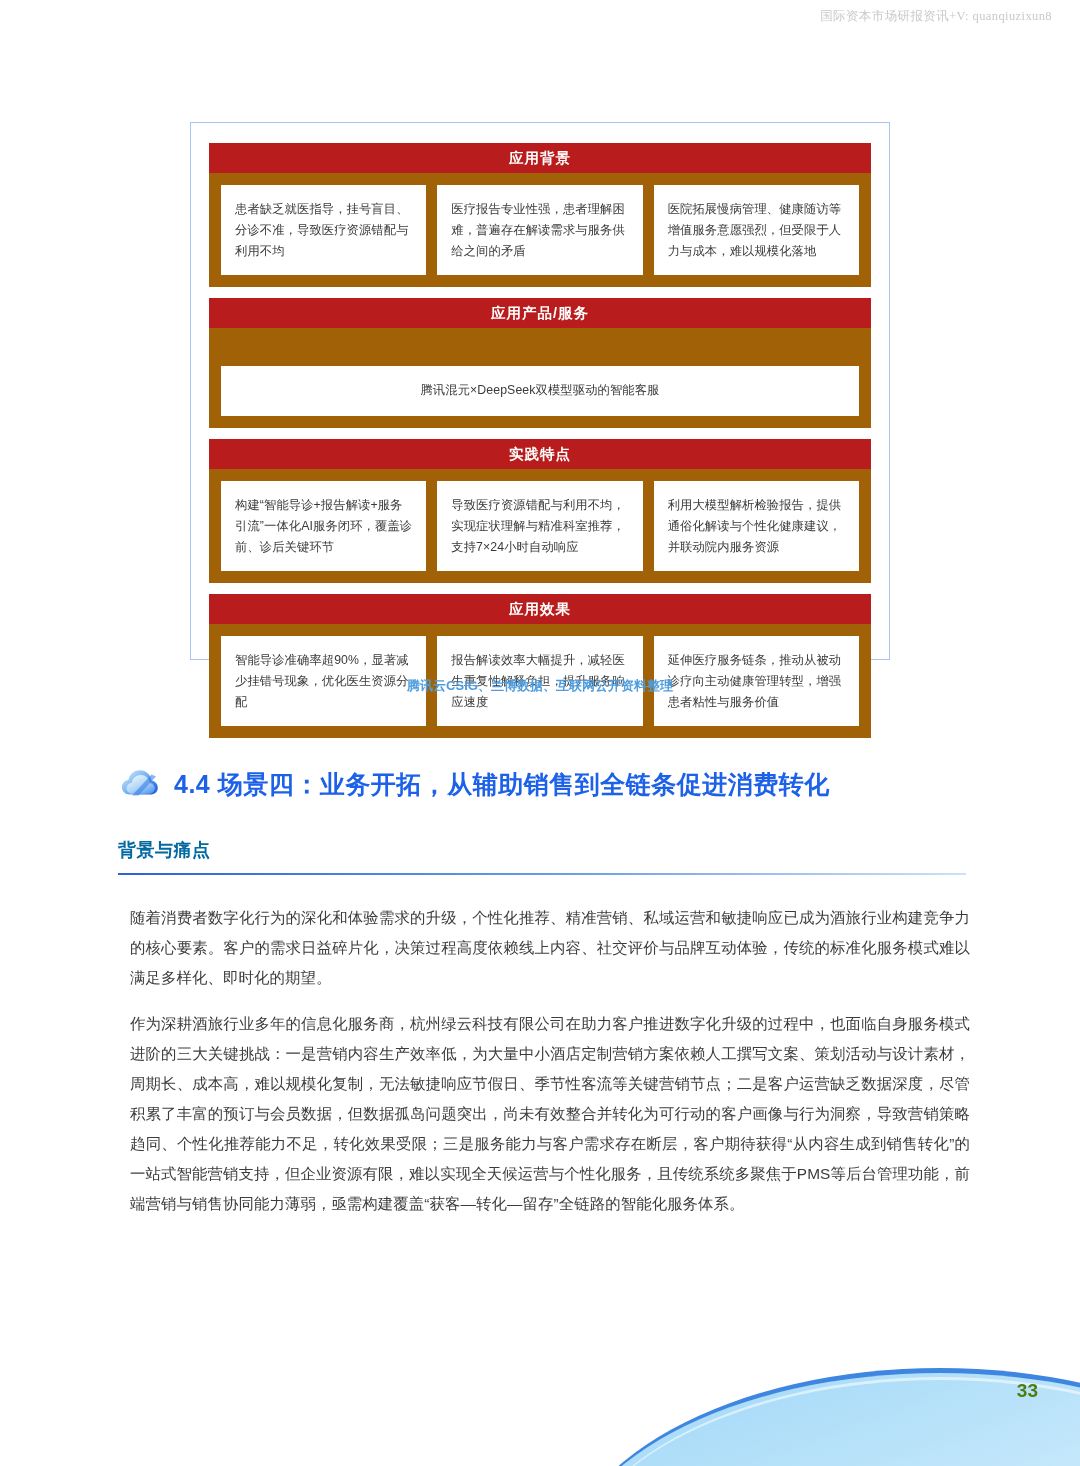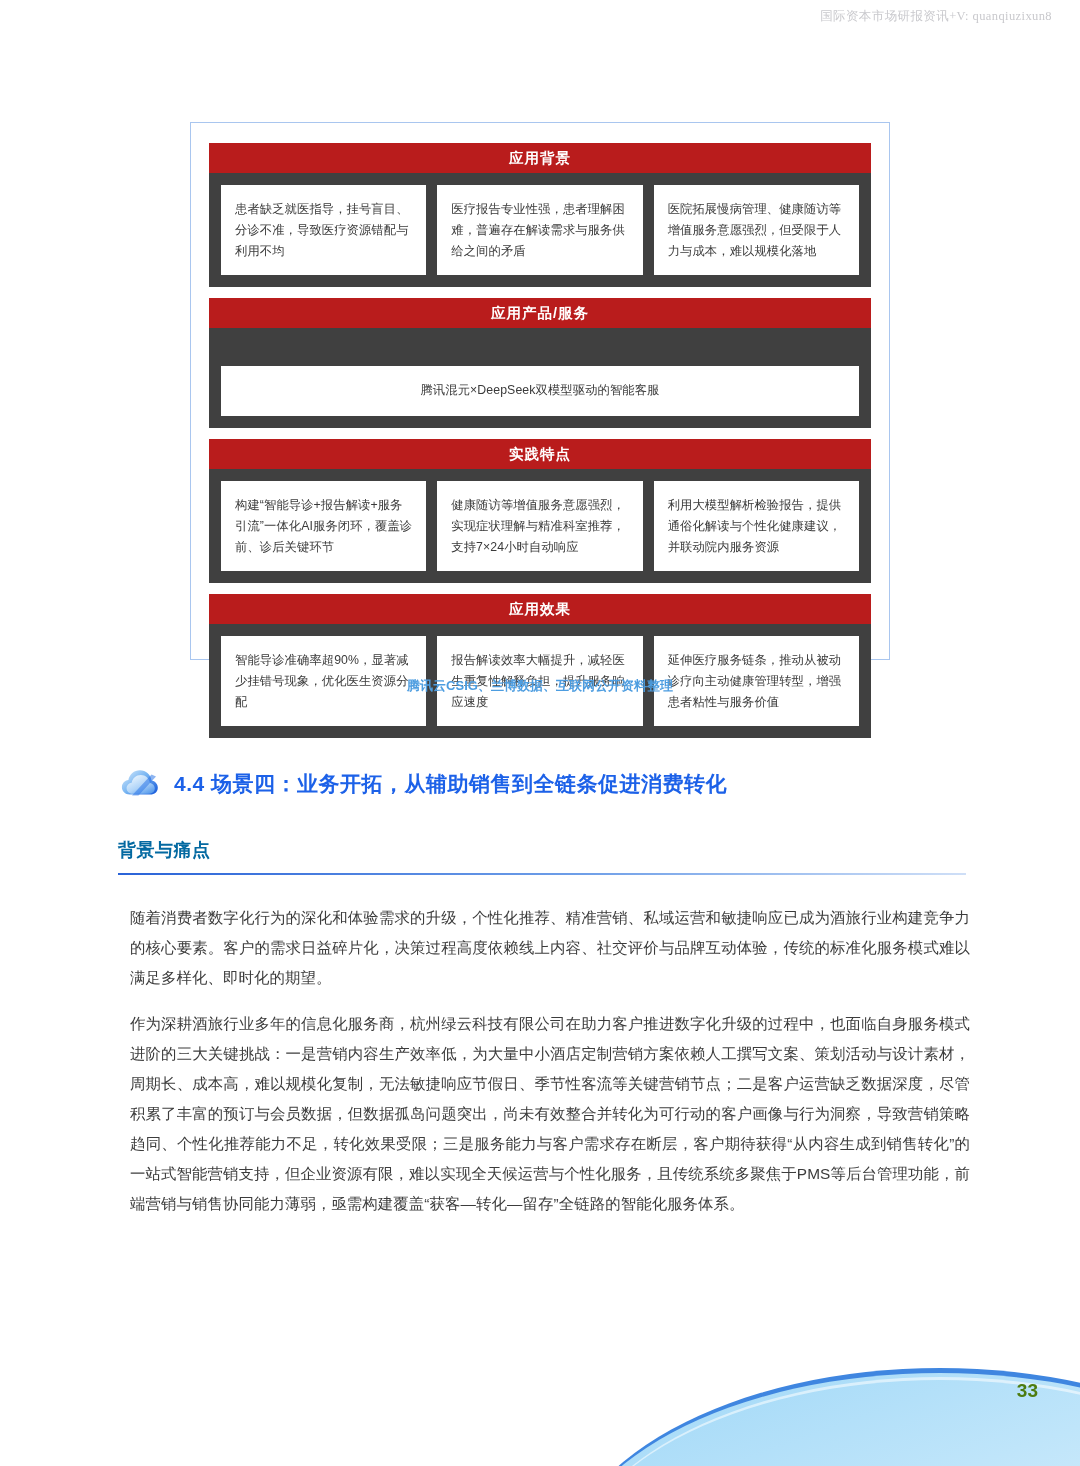--- a/index.html
+++ b/index.html
@@ -51,21 +51,21 @@
     background: #b91c1c;
     color: #ffffff;
     font-size: 14.5px;
     font-weight: bold;
     text-align: center;
     line-height: 30px;
     height: 30px;
     letter-spacing: 1px;
   }
   .band-body {
-    background: #404040;
+    background: #a16207;
     padding: 12px 12px;
     display: flex;
     gap: 11px;
     box-sizing: border-box;
   }
   .band-body.single {
     display: block;
   }
   .cell {
     flex: 1 1 0;
@@ -117,21 +117,21 @@
     align-items: center;
     gap: 12px;
   }
   .cloud-icon {
     width: 44px;
     height: 44px;
     flex: 0 0 44px;
   }
   .section-head h2 {
     margin: 0;
-    font-size: 21px;
+    font-size: 25px;
     font-weight: bold;
     color: #1c61e8;
     letter-spacing: .5px;
     white-space: nowrap;
   }
 
   
   .sub-head {
     position: absolute;
     left: 118px;
@@ -227,21 +227,21 @@
         <div class="cell center">腾讯混元×DeepSeek双模型驱动的智能客服</div>
       </div>
     </div>
 
     <div class="spacer-2"></div>
 
     <div>
       <div class="band-header">实践特点</div>
       <div class="band-body">
         <div class="cell">构建“智能导诊+报告解读+服务引流”一体化AI服务闭环，覆盖诊前、诊后关键环节</div>
-        <div class="cell">健康随访等增值服务意愿强烈，实现症状理解与精准科室推荐，支持7×24小时自动响应</div>
+        <div class="cell">导致医疗资源错配与利用不均，实现症状理解与精准科室推荐，支持7×24小时自动响应</div>
         <div class="cell">利用大模型解析检验报告，提供通俗化解读与个性化健康建议，并联动院内服务资源</div>
       </div>
     </div>
 
     <div class="spacer-1"></div>
 
     <div>
       <div class="band-header">应用效果</div>
       <div class="band-body">
         <div class="cell">智能导诊准确率超90%，显著减少挂错号现象，优化医生资源分配</div>

